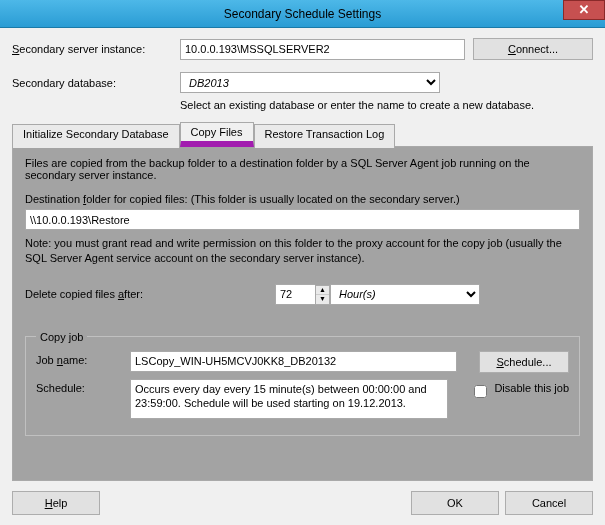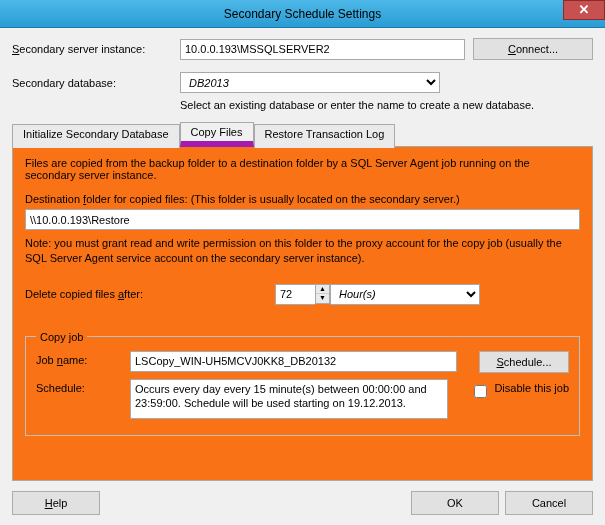--- a/index.html
+++ b/index.html
@@ -97,32 +97,32 @@
     border-bottom: 6px solid #a21caf;
     margin-bottom: -1px;
   }
   .tab.inactive {
     background: #eaeaea;
     top: 2px;
   }
   .tabpanel {
     border: 1px solid #a9a9a9;
     padding: 10px 12px;
-    background: #f97316;
+    background: #a3a3a3;
     flex: 1;
   }
   .block-text { margin-bottom: 12px; }
   .dest-input {
     width: 100%;
     border: 1px solid #3399ff;
     outline: none;
   }
   .note { margin-top: 6px; margin-bottom: 18px; line-height: 1.35; }
   .delete-row { display: flex; align-items: center; margin-bottom: 26px; }
-  .spin-wrap { display:flex; align-items:center; }
+  .spin-wrap { display:flex; align-items:flex-end; }
   .spin-wrap input { width: 40px; border-right:none; text-align:left;}
   .spin-btns { display:flex; flex-direction:column; border:1px solid #a9a9a9; width:15px;}
   .spin-btns div { height:9px; font-size:7px; line-height:7px; text-align:center; background:#eaeaea; border-bottom:1px solid #ccc; cursor:pointer;}
   .spin-btns div:last-child{border-bottom:none;}
   fieldset {
     border: 1px solid #c0c0c0;
     padding: 8px 10px 10px 10px;
     margin: 0;
   }
   legend { padding: 0 4px; font-size: 11px; }

